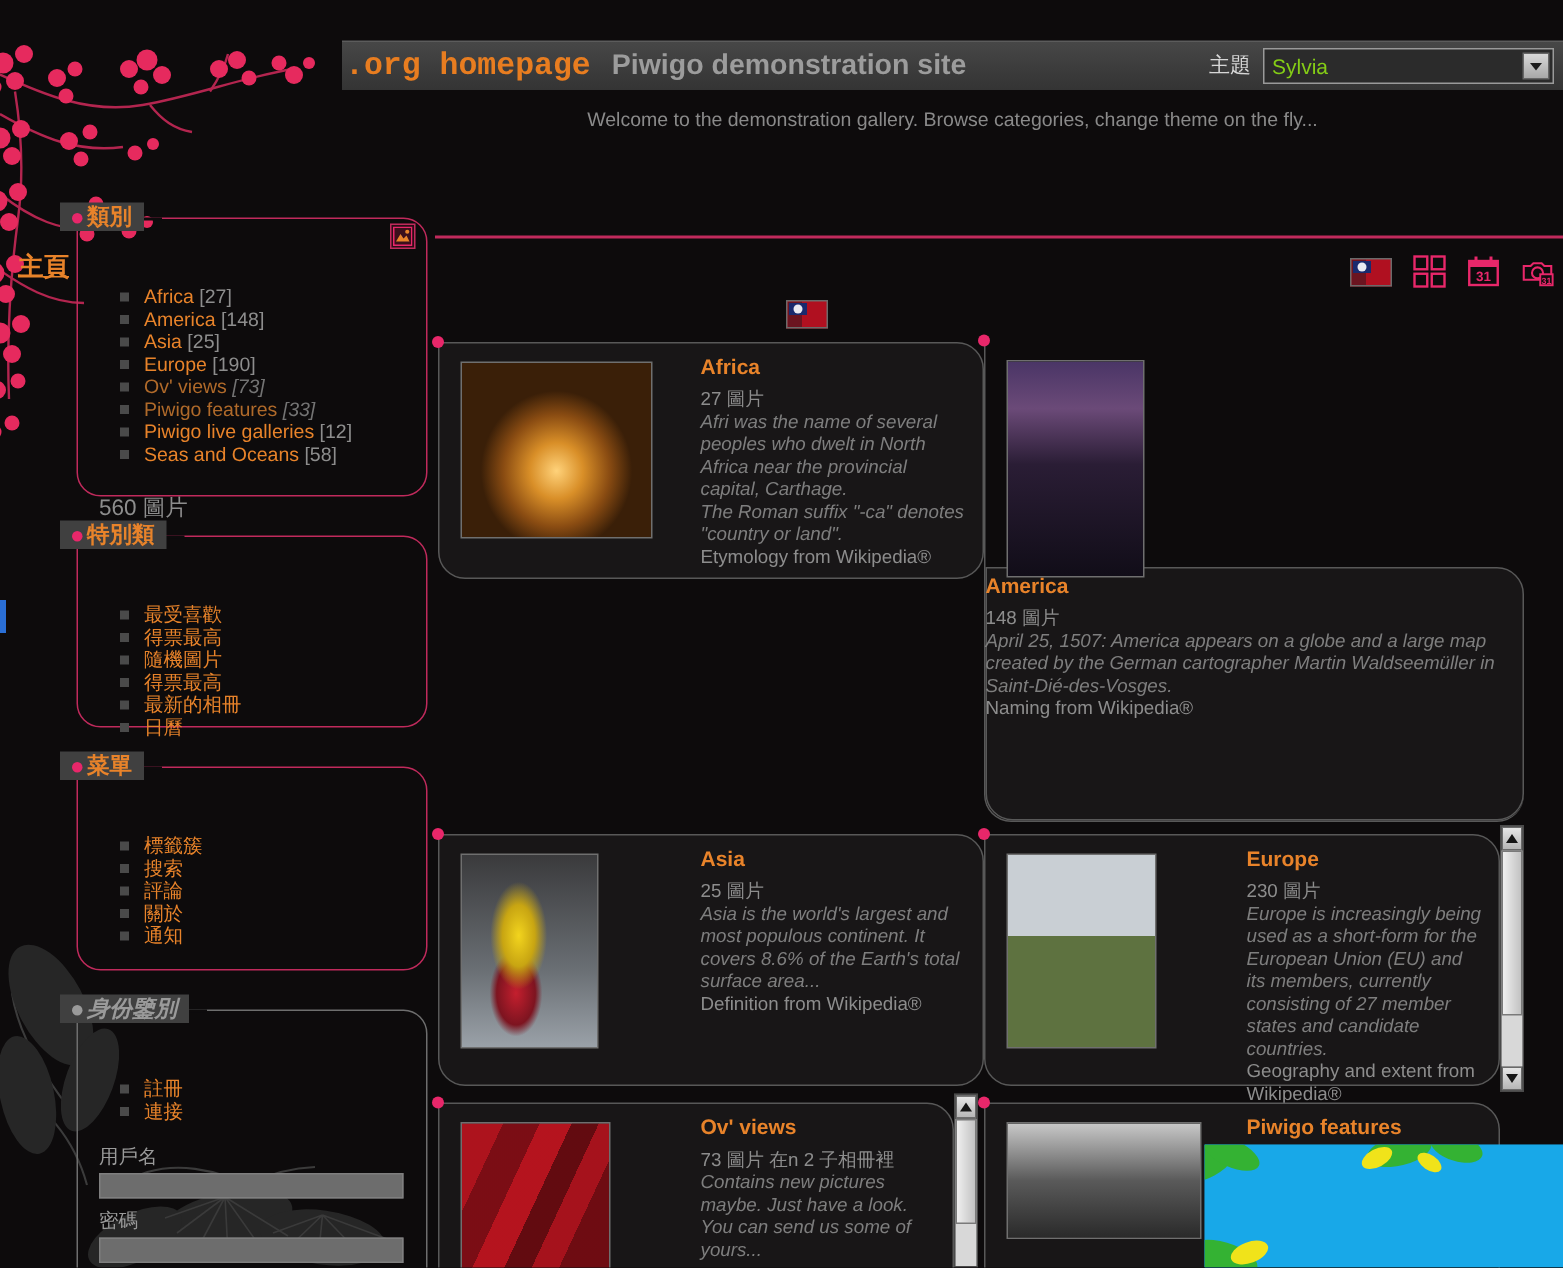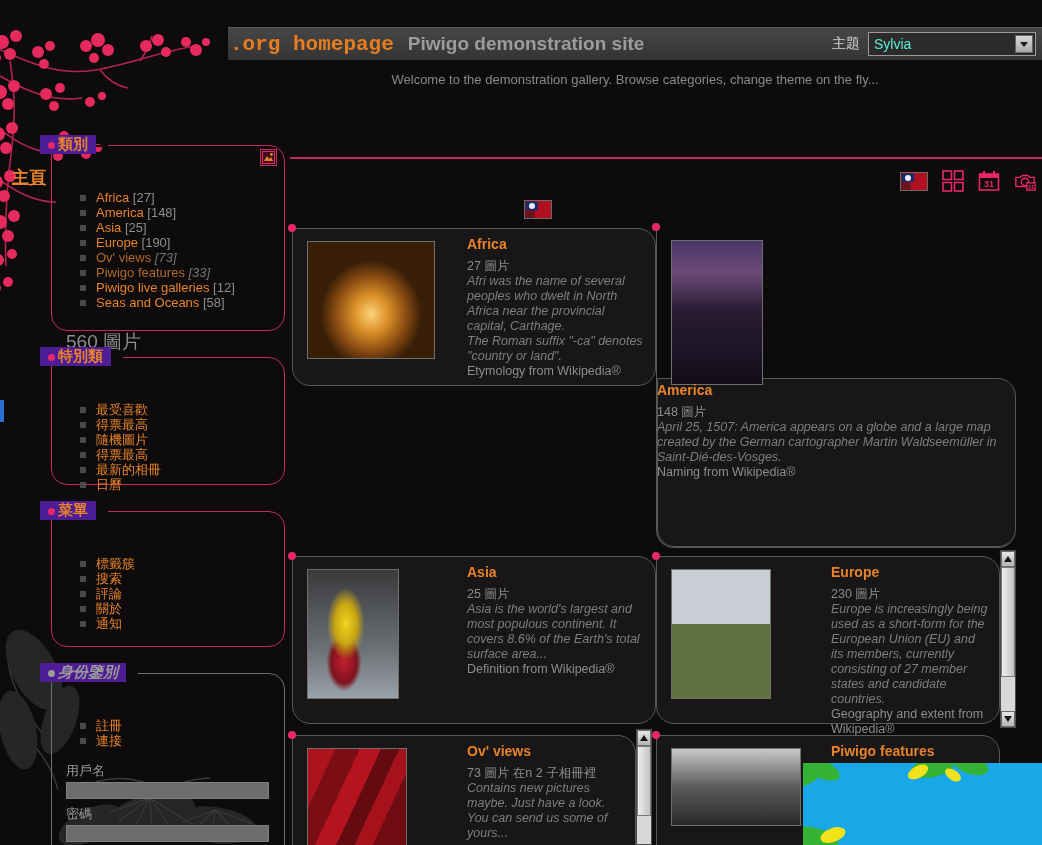--- a/index.html
+++ b/index.html
@@ -45,22 +45,22 @@
   #site-title {
     color: #9c9c9c; font-size: 19px; font-weight: bold;
     margin-left: 14px; white-space: nowrap;
   }
   #theme-switcher {
     margin-left: auto; display: flex; align-items: center;
     margin-right: 6px;
   }
   #theme-label { color: #d7d7d7; font-size: 14px; margin-right: 8px; }
   #theme-select {
-    width: 168px; height: 24px;
-    background: #2b2b2b; color: #5eead4;
+    width: 194px; height: 24px;
+    background: #2b2b2b; color: #84cc16;
     border: 1px solid #9a9a9a;
     font-size: 14px; padding: 0 20px 0 5px;
     position: relative;
     display: flex; align-items: center;
   }
   #theme-select .arrow-box {
     position: absolute; right: 2px; top: 2px;
     width: 18px; height: 18px;
     background: linear-gradient(#d8d8d8, #a8a8a8);
     border: 1px solid #666;
@@ -79,21 +79,21 @@
 
   
   #sidebar {
     position: absolute; left: 40px; top: 135px;
     width: 245px; z-index: 4;
   }
   .menu-block { position: relative; margin-bottom: 16px; }
   .block-title {
     color: #e8832a; font-size: 15px; font-weight: bold;
     padding-left: 18px; margin: 0 0 4px 0; position: relative;
-    display: inline-block; background: #4c1d95; padding-right: 8px;
+    display: inline-block; background: #404040; padding-right: 8px;
   }
   .block-title.dim { color: #9a9a9a; font-style: italic; }
   .block-title::before {
     content: ""; position: absolute; left: 8px; top: 7px;
     width: 7px; height: 7px; border-radius: 50%;
     background: #e8276a;
   }
   .block-title.dim::before { background: #9a9a9a; }
   .block-frame {
     position: absolute; left: 11px; top: 10px; right: 0; bottom: 0;
@@ -117,21 +117,21 @@
     font-size: 13px; line-height: 15px; margin-bottom: 0px;
     color: #8d8d8d;
   }
   ul.nav-list li::before {
     content: ""; position: absolute; left: 0; top: 5px;
     width: 6px; height: 6px; background: #4a4a4a;
   }
   ul.nav-list li a { color: #e8832a; text-decoration: none; }
   ul.nav-list li .count { color: #8d8d8d; }
   ul.nav-list li .count.faint { color: #737373; font-style: italic; }
-  .total-line { color: #8d8d8d; font-size: 19px; padding-left: 0px; margin-top: 19px; }
+  .total-line { color: #8d8d8d; font-size: 15px; padding-left: 0px; margin-top: 19px; }
 
   #categories-icon {
     position: absolute; right: 8px; top: 14px;
     width: 17px; height: 17px;
     border: 1px solid #c02a5c; background: #2a0d16;
     display: flex; align-items: center; justify-content: center;
   }
 
   #quick-search {
     width: 214px; height: 18px;

